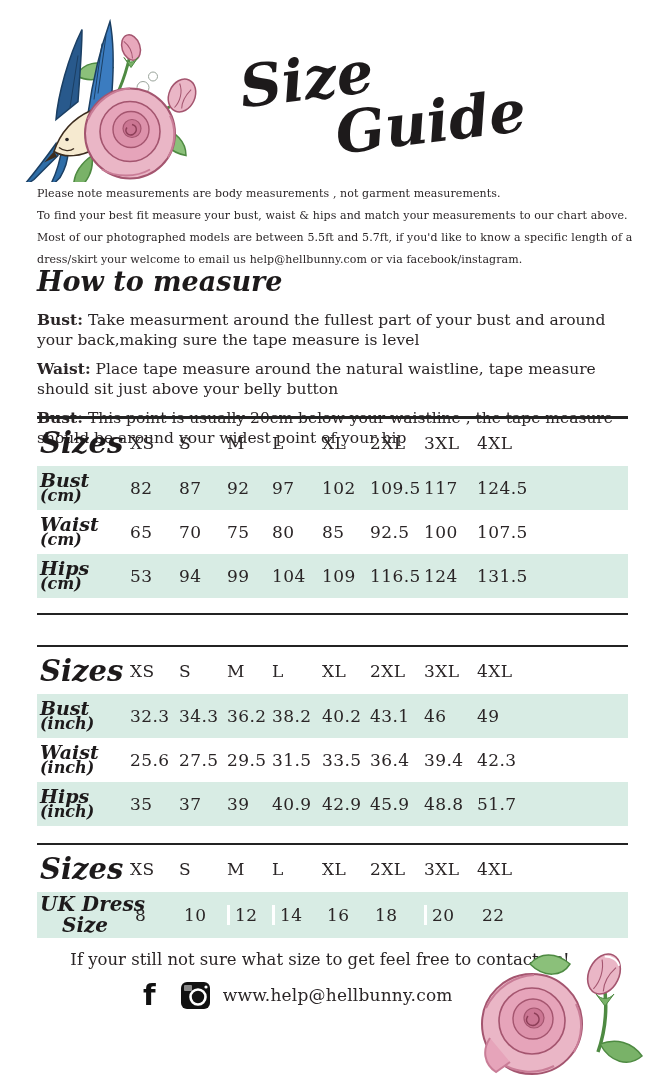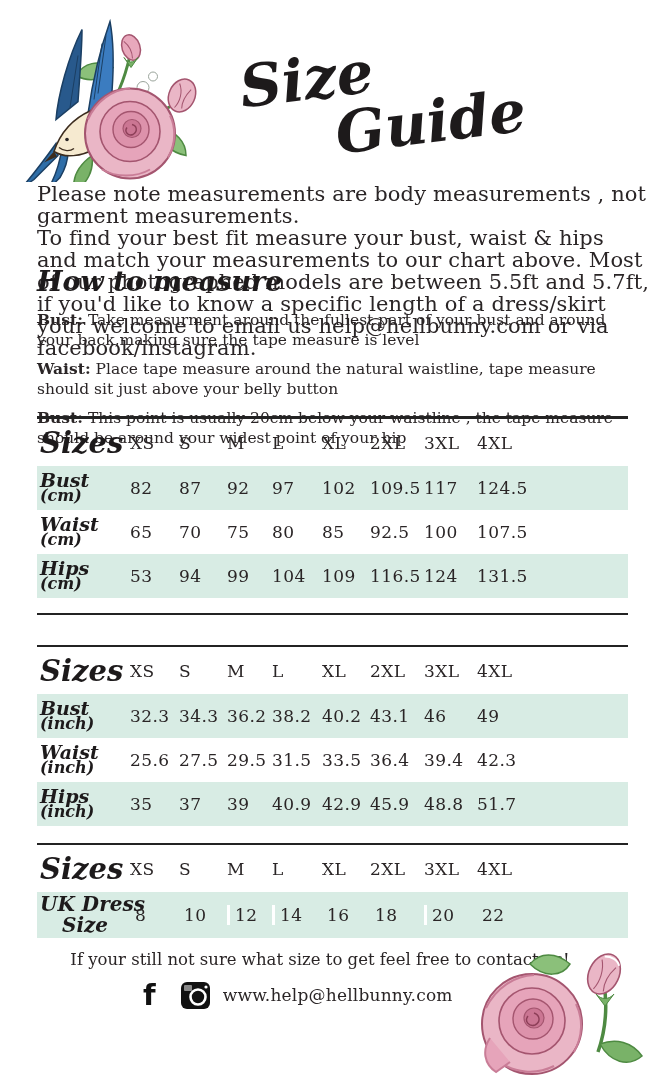--- a/index.html
+++ b/index.html
@@ -19,21 +19,21 @@
     color:#1d1a1b;
   }
   
   .title{position:absolute;left:225px;top:40px;width:320px;}
   .title-line1{font-size:58px;line-height:1;transform:rotate(-7deg);margin-left:14px;}
   .title-line2{font-size:58px;line-height:1;transform:rotate(-7deg);margin-left:110px;margin-top:-6px;}
   
   .top-illo{position:absolute;left:10px;top:14px;width:205px;height:168px;}
   .bottom-illo{position:absolute;left:452px;top:942px;width:205px;height:135px;}
   
-  .intro{position:absolute;left:37px;top:183px;width:612px;font-size:21px;line-height:22px;letter-spacing:.1px;}
+  .intro{position:absolute;left:37px;top:183px;width:612px;font-size:11px;line-height:22px;letter-spacing:.1px;}
   .intro p{margin:0;}
   
   .how-heading{position:absolute;left:37px;top:266px;font-size:27px;margin:0;text-align:right;}
   .measure-list{position:absolute;left:37px;top:310px;width:600px;font-size:15.5px;line-height:20px;}
   .measure-item{margin-bottom:9px;}
   .m-label{font-weight:700;}
   
   .size-table{position:absolute;left:37px;width:591px;}
   #table-cm{top:416px;border-top:3px solid var(--table-border,#232323);}
   #table-inch{top:645px;border-top:2px solid var(--table-border,#232323);}

